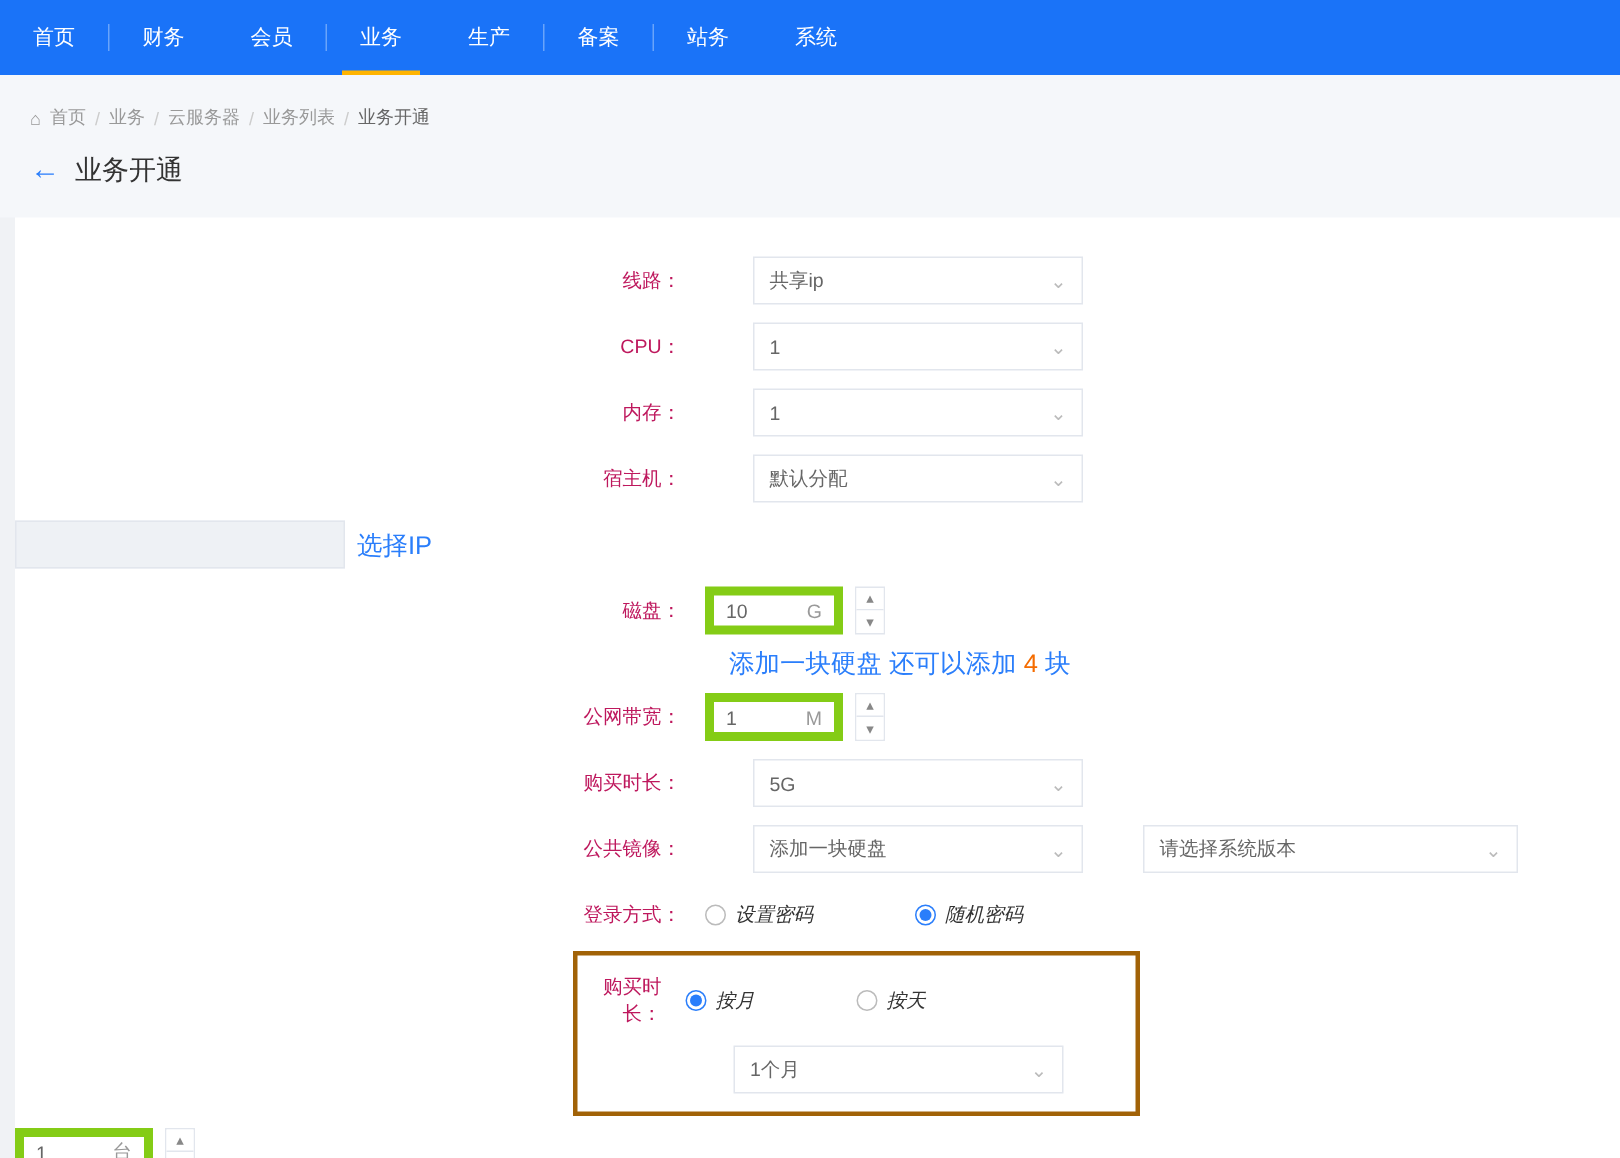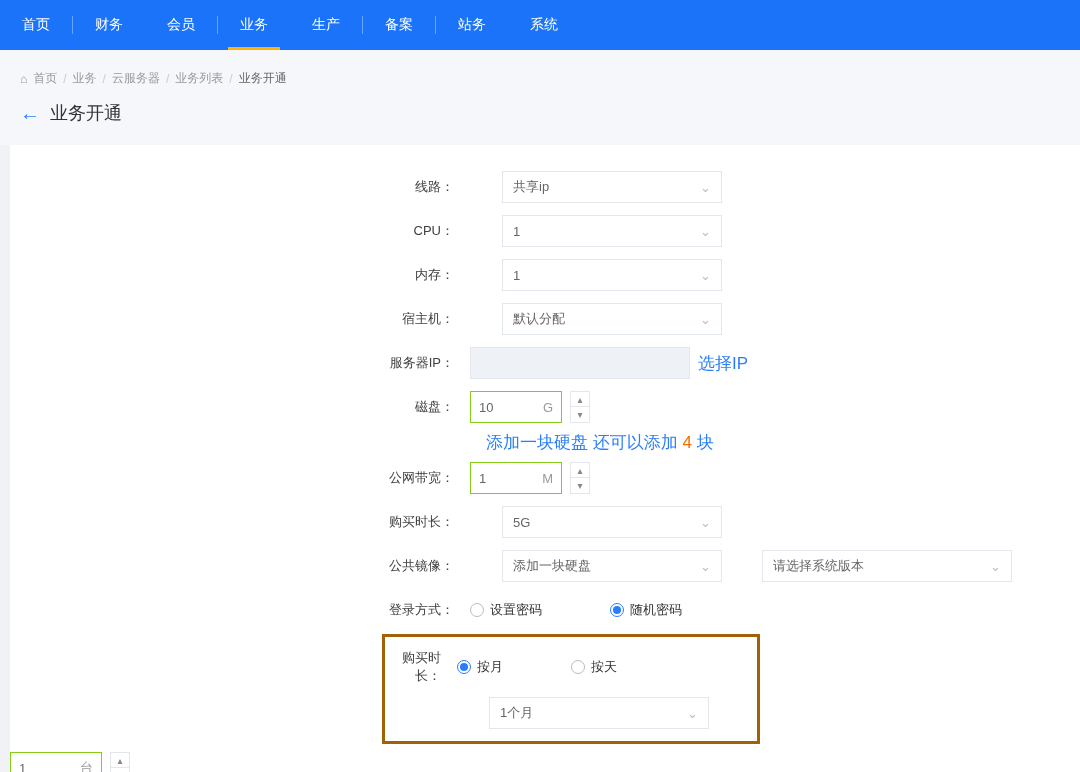--- a/index.html
+++ b/index.html
@@ -101,21 +101,21 @@
 
     .form-row {
       display: flex;
       align-items: center;
       padding: 6px 0;
       min-height: 44px;
     }
     .form-label {
       width: 460px;
       text-align: right;
-      color: #404040;
+      color: #be185d;
       font-size: 13px;
       padding-right: 16px;
     }
     .form-ctrl {
       display: flex;
       align-items: center;
       gap: 8px;
     }
 
     .select-box {
@@ -143,21 +143,21 @@
       min-width: 220px;
     }
 
     .link-blue {
       color:#2a7efb;
       cursor:pointer;
       font-size:17px;
     }
 
     .num-input {
-      border: 1px solid #84cc16;
+      border: 6px solid #84cc16;
       height: 32px;
       display: inline-flex;
       align-items: center;
       width: 92px;
       padding: 0 8px;
       color:#666;
     }
     .num-input .unit { margin-left:auto; color:#999; }
     .spinner {
       display: inline-flex;
@@ -182,20 +182,21 @@
       padding-bottom: 2px;
     }
     .disk-note .cnt { color:#f56c00; }
 
     .radio {
       display: inline-flex;
       align-items: center;
       gap: 6px;
       margin-right: 60px;
       cursor: pointer;
+      font-style: italic;
     }
     .radio-dot {
       width: 14px;
       height: 14px;
       border: 1px solid #bbb;
       border-radius: 50%;
       display: inline-flex;
       align-items:center;
       justify-content:center;
     }
@@ -305,21 +306,20 @@
       <div class="form-label">宿主机：</div>
       <div class="form-ctrl">
         <div class="select-box">
           <span>默认分配</span>
           <span class="chev">⌄</span>
         </div>
       </div>
     </div>
 
     <div class="form-row">
-      <div class="form-label">服务器IP：</div>
       <div class="form-ctrl">
         <div class="select-disabled"></div>
         <span class="link-blue">选择IP</span>
       </div>
     </div>
 
     <div class="form-row">
       <div class="form-label">磁盘：</div>
       <div class="form-ctrl">
         <div class="num-input">

